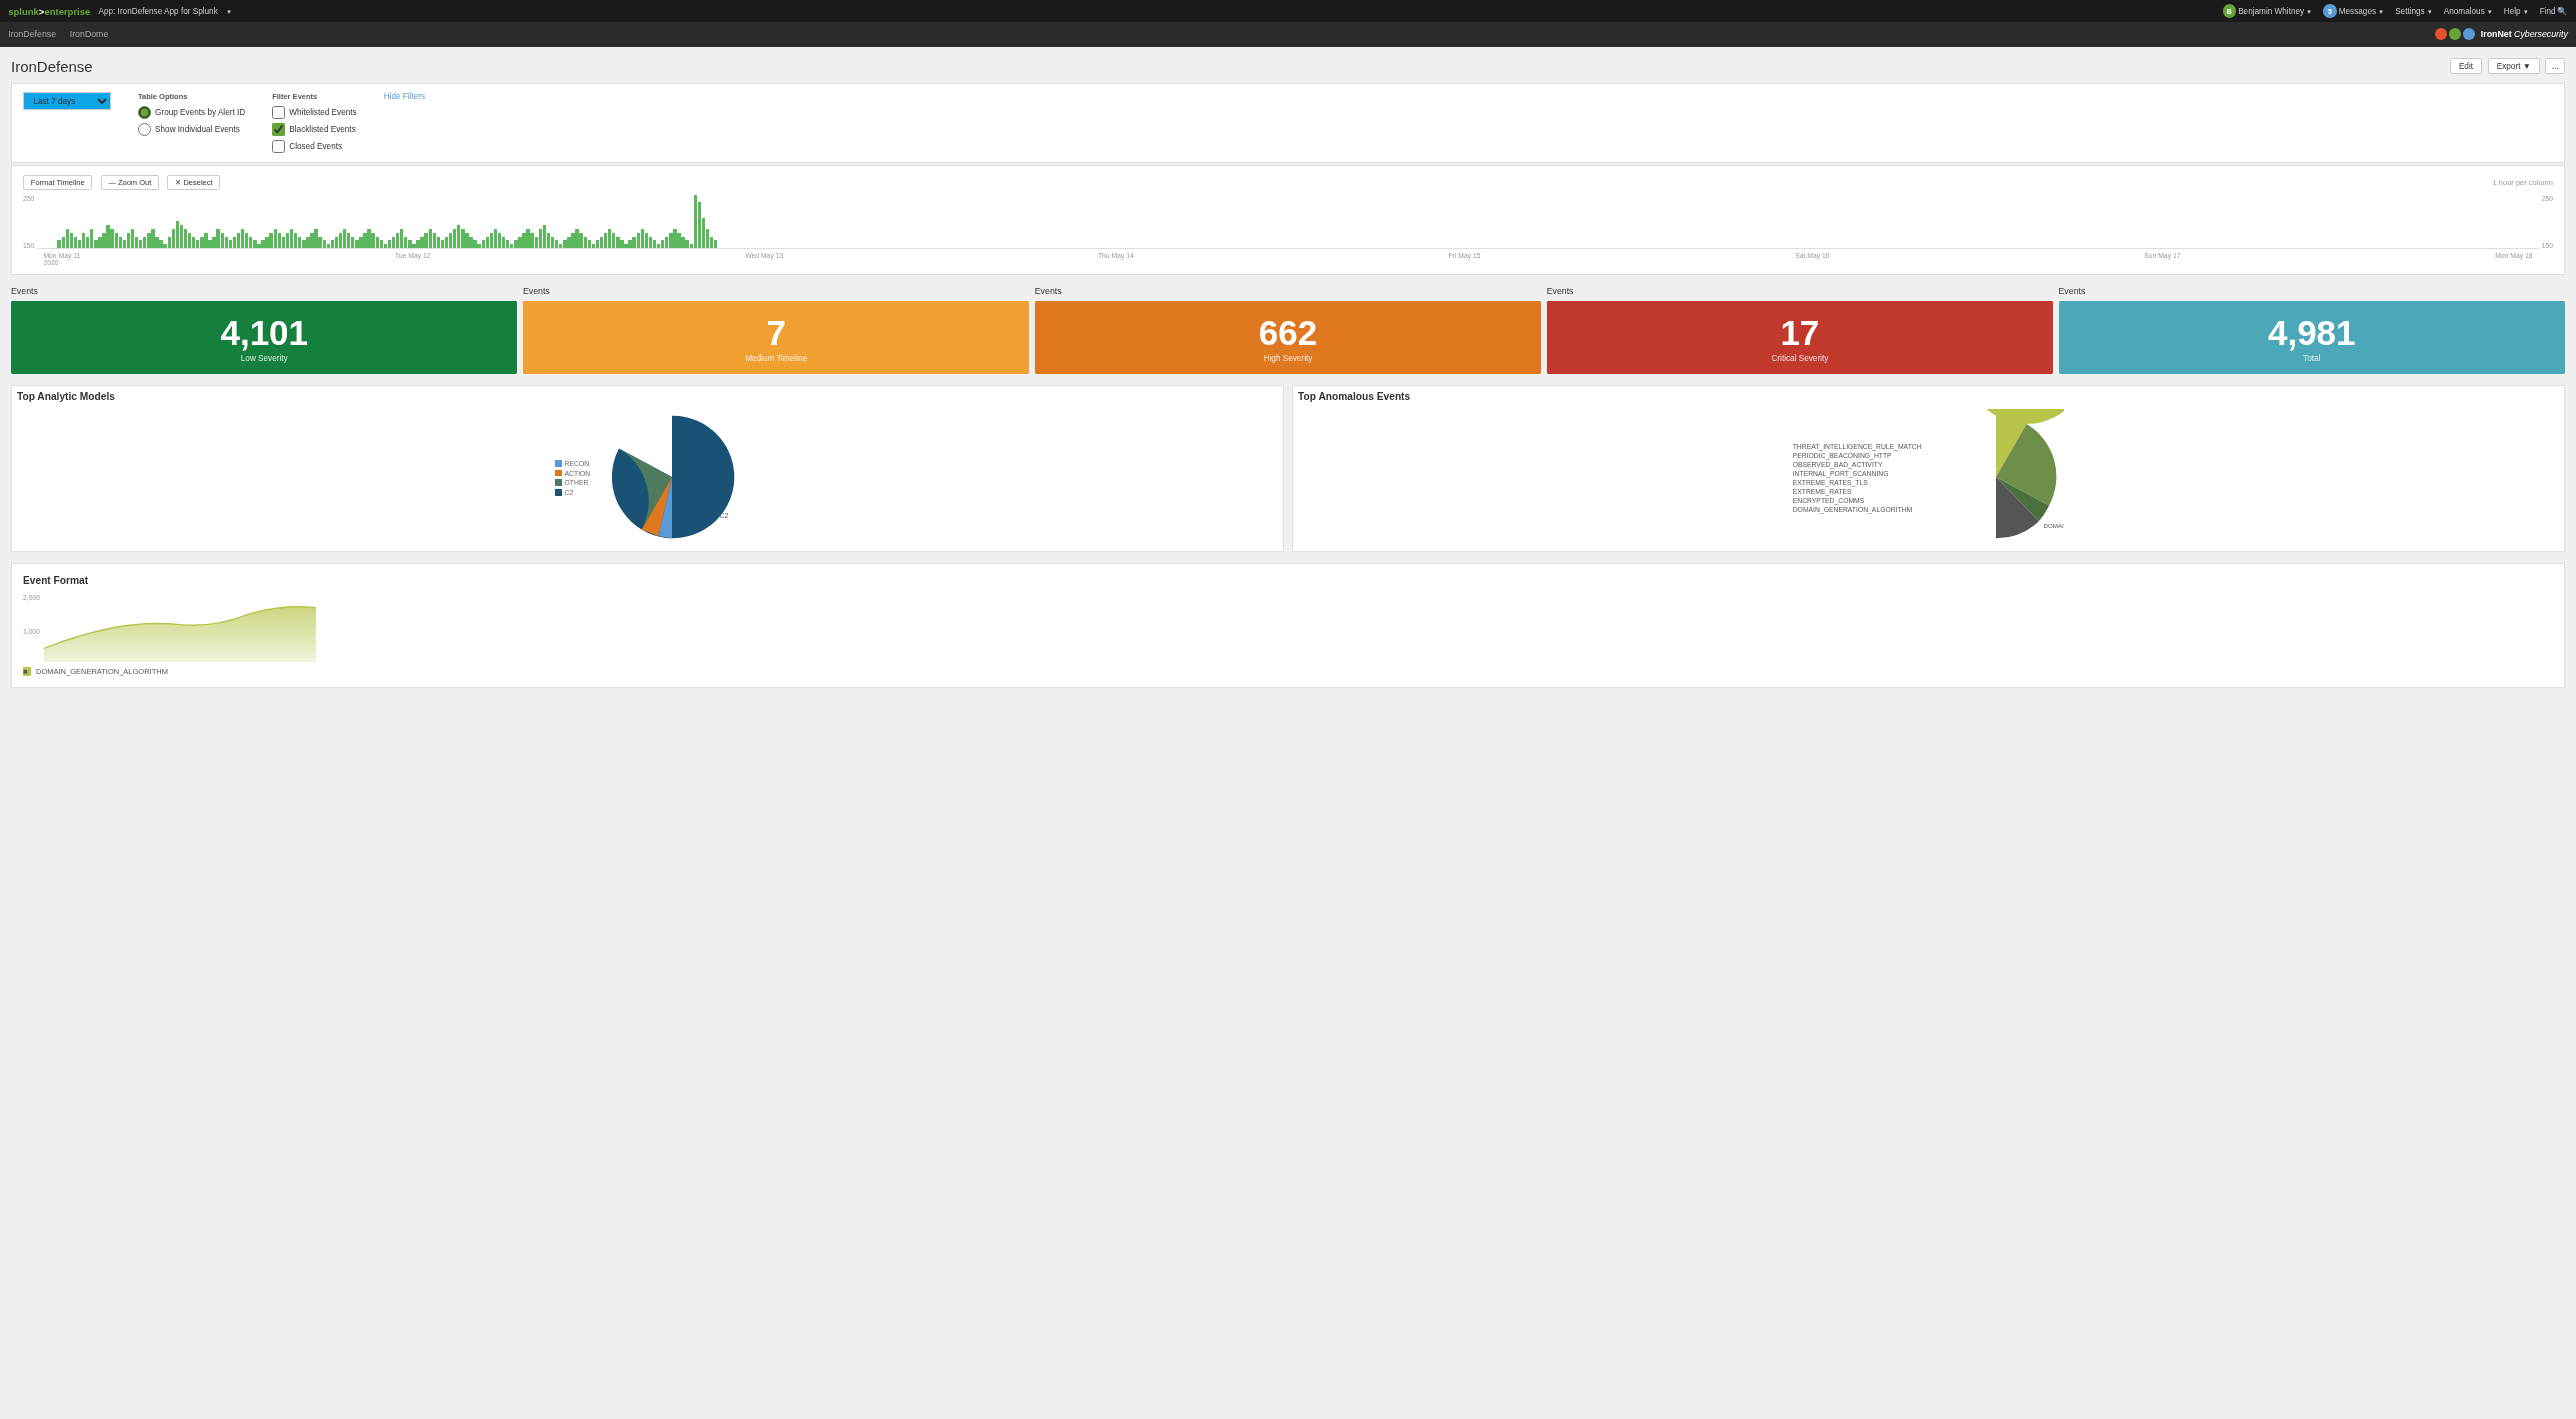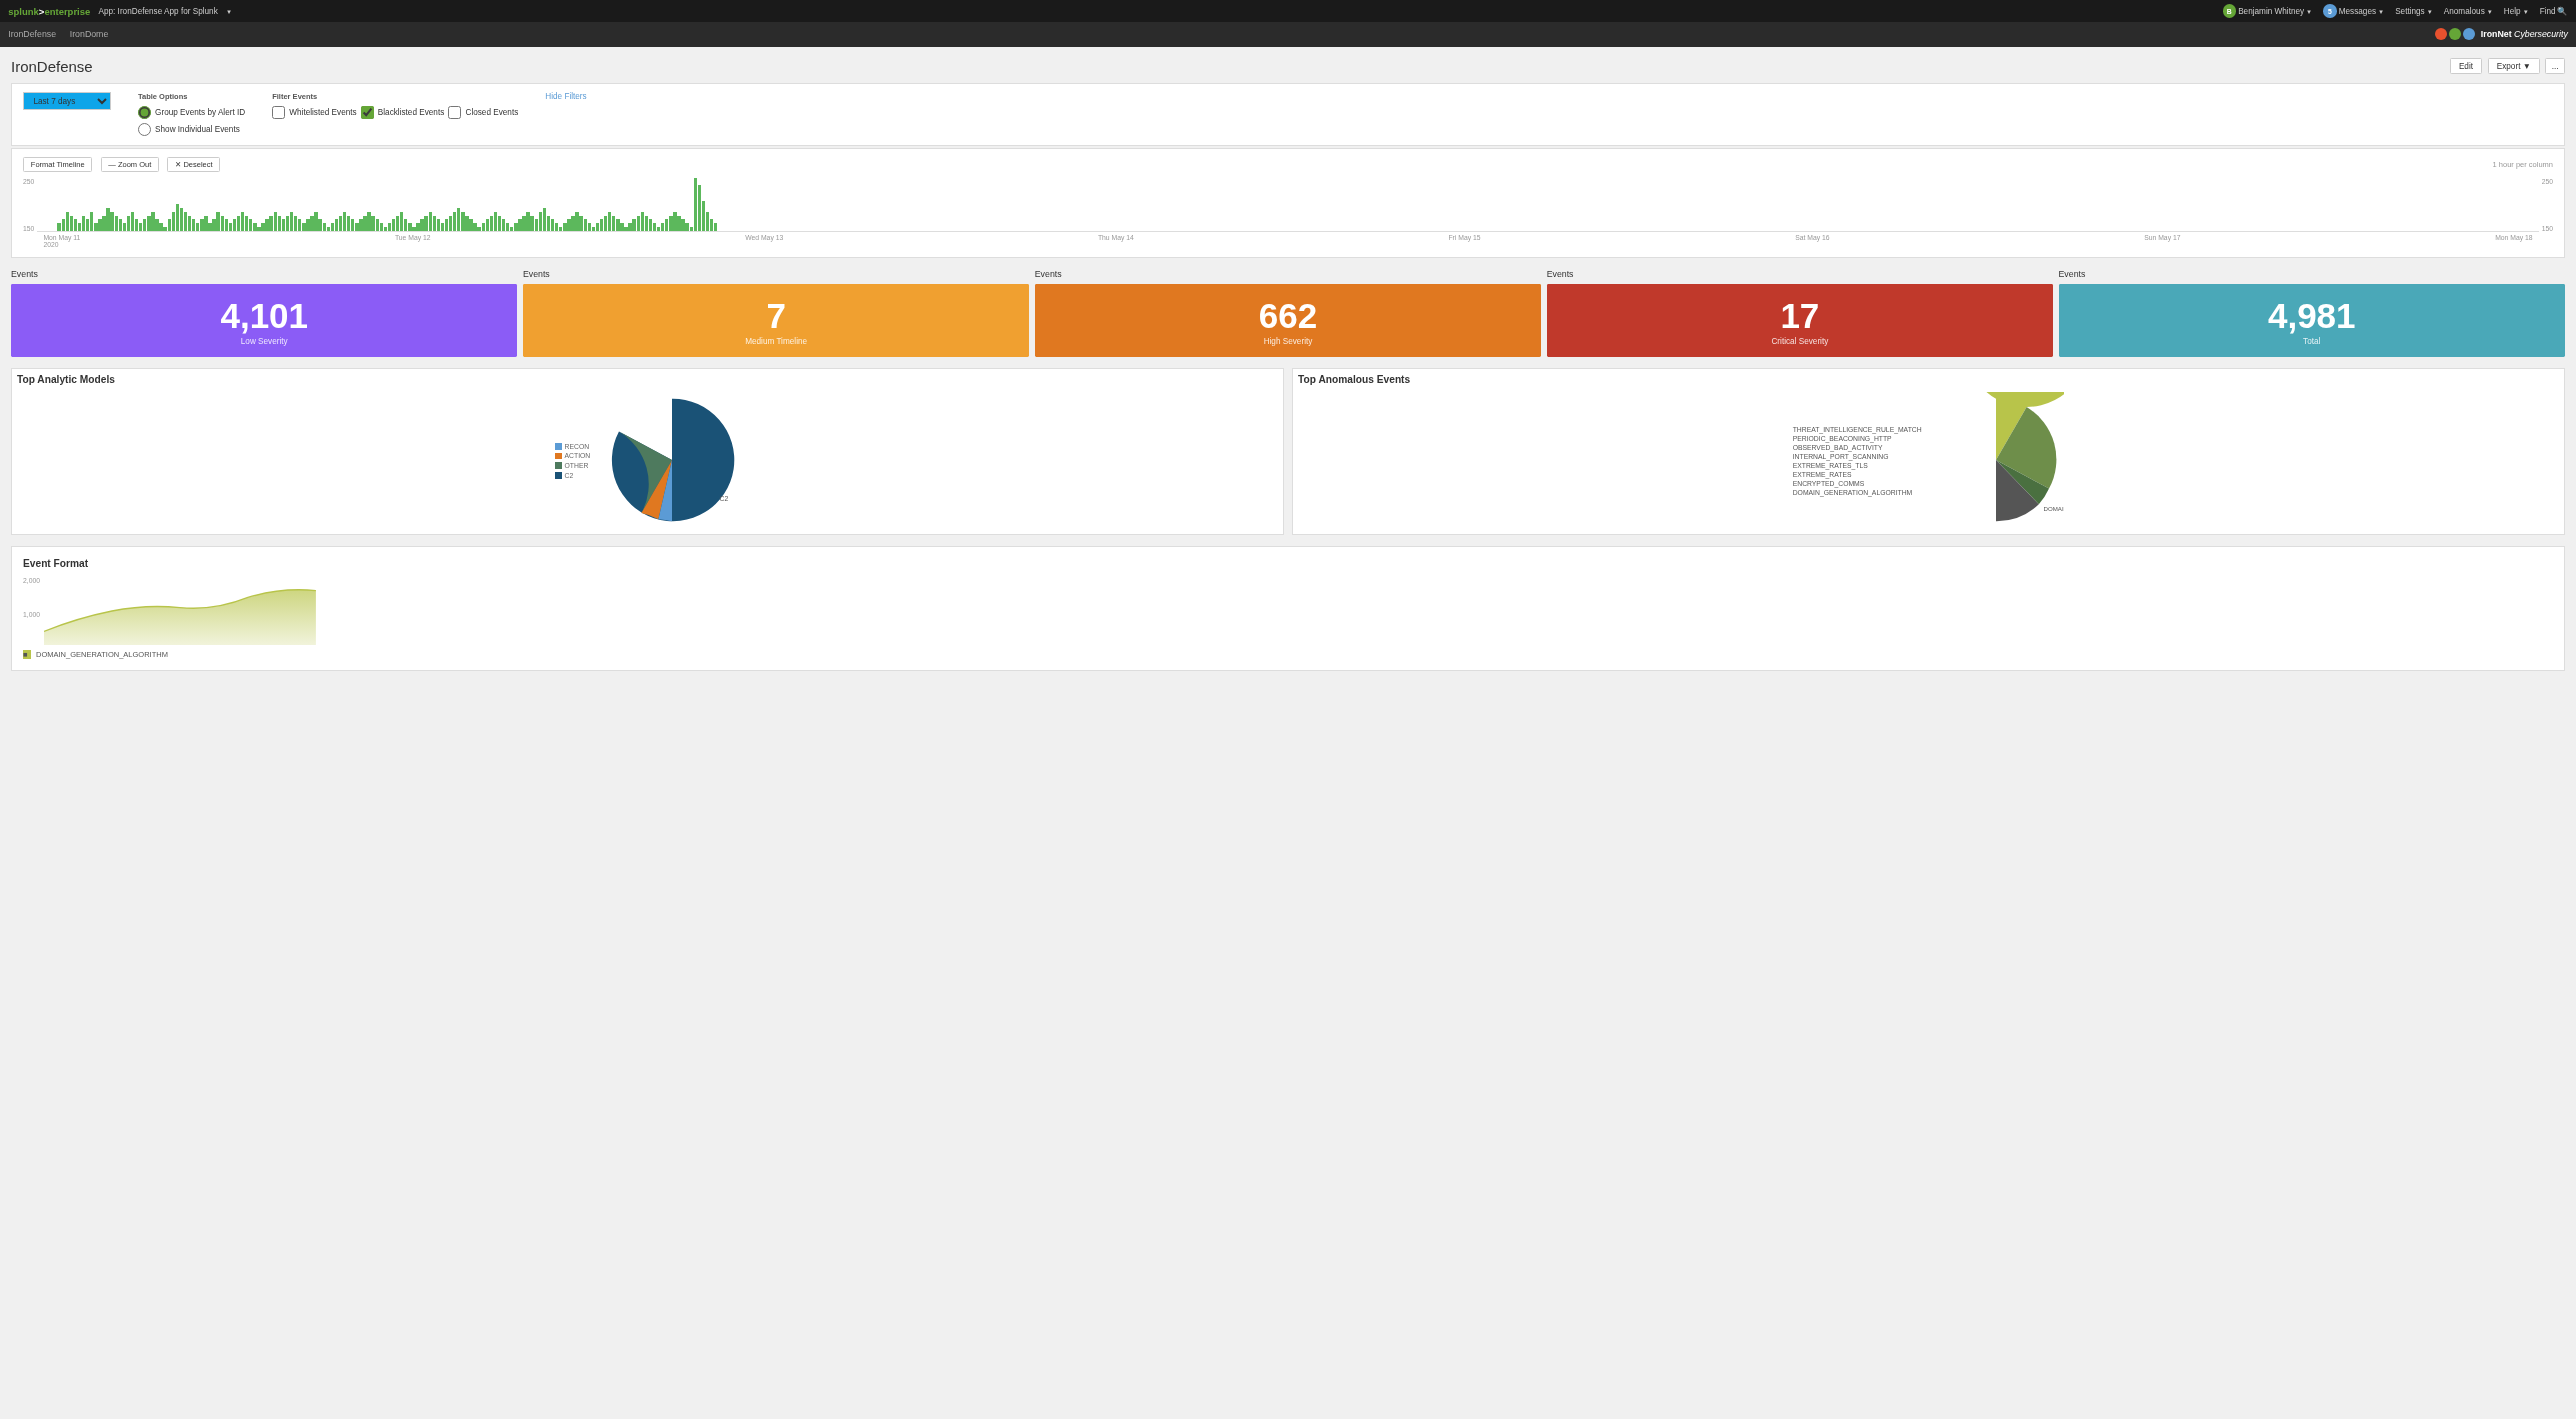--- a/index.html
+++ b/index.html
@@ -55,42 +55,42 @@
 
     
     .controls-area { background: #fff; border: 0.7px solid #ddd; padding: 8.2px 11px; margin-bottom: 2.7px; }
     .controls-row { display: flex; align-items: flex-start; gap: 27px; }
     .control-group { display: flex; flex-direction: column; gap: 2.7px; }
     .control-label { font-size: 7.5px; color: #555; font-weight: bold; margin-bottom: 2.7px; }
     .time-select { border: 0.7px solid #ccc; padding: 2.7px 5.4px; background: #0ea5e9; font-size: 8.2px; color: #333; cursor: pointer; min-width: 88px; }
     .radio-group { display: flex; flex-direction: column; gap: 4.1px; }
     .radio-item { display: flex; align-items: center; gap: 4.1px; font-size: 8.2px; cursor: pointer; }
     .radio-item input { accent-color: #65a637; }
-    .checkbox-group { display: flex; flex-direction: row; gap: 4.1px; }
+    .checkbox-group { display: flex; flex-direction: column; gap: 4.1px; }
     .checkbox-item { display: flex; align-items: center; gap: 4.1px; font-size: 8.2px; cursor: pointer; }
     .checkbox-item input { accent-color: #65a637; }
     .hide-filters-link { color: #5b9bd5; font-size: 8.2px; cursor: pointer; text-decoration: none; }
 
     
     .timeline-section { background: #fff; border: 0.7px solid #ddd; padding: 8.2px 11px; margin-bottom: 8.2px; }
     .timeline-controls { display: flex; align-items: center; gap: 8.2px; margin-bottom: 5.4px; }
     .timeline-btn { padding: 2px 6.8px; border: 0.7px solid #ccc; background: #fff; cursor: pointer; font-size: 7.5px; color: #333; border-radius: 1.4px; }
     .timeline-right { margin-left: auto; font-size: 7.5px; color: #999; }
     .chart-area { position: relative; }
     .bar-chart { display: flex; align-items: flex-end; height: 54px; gap: 1.4px; padding: 0 20.4px; overflow: hidden; }
     .x-axis-labels { display: flex; justify-content: space-between; padding: 2.7px 20.4px 0; font-size: 6.8px; color: #999; }
 
     
     .stats-row { display: flex; gap: 5.4px; margin-bottom: 11px; }
     .stat-card { flex: 1; }
     .stat-label { font-size: 8.8px; color: #333; margin-bottom: 2.7px; padding: 2.7px 0; }
     .stat-value-box { padding: 13.6px 11px 11px; text-align: center; border-radius: 1.4px; }
     .stat-number { font-size: 35px; font-weight: bold; color: #fff; line-height: 1; }
     .stat-sublabel { font-size: 8.2px; color: rgba(255,255,255,0.85); margin-top: 4.1px; }
-    .stat-green { background: #8b5cf6; }
+    .stat-green { background: #15803d; }
     .stat-orange { background: #f0a030; }
     .stat-darkorange { background: #e07820; }
     .stat-red { background: #c0392b; }
     .stat-teal { background: #4aa8b8; }
 
     
     .bottom-row { display: flex; gap: 8.2px; margin-bottom: 11px; }
     .chart-section { background: #fff; border: 0.7px solid #ddd; padding: 5px; flex: 1; }
     .section-title { font-size: 10.2px; font-weight: bold; color: #333; margin-bottom: 8.2px; }
 

